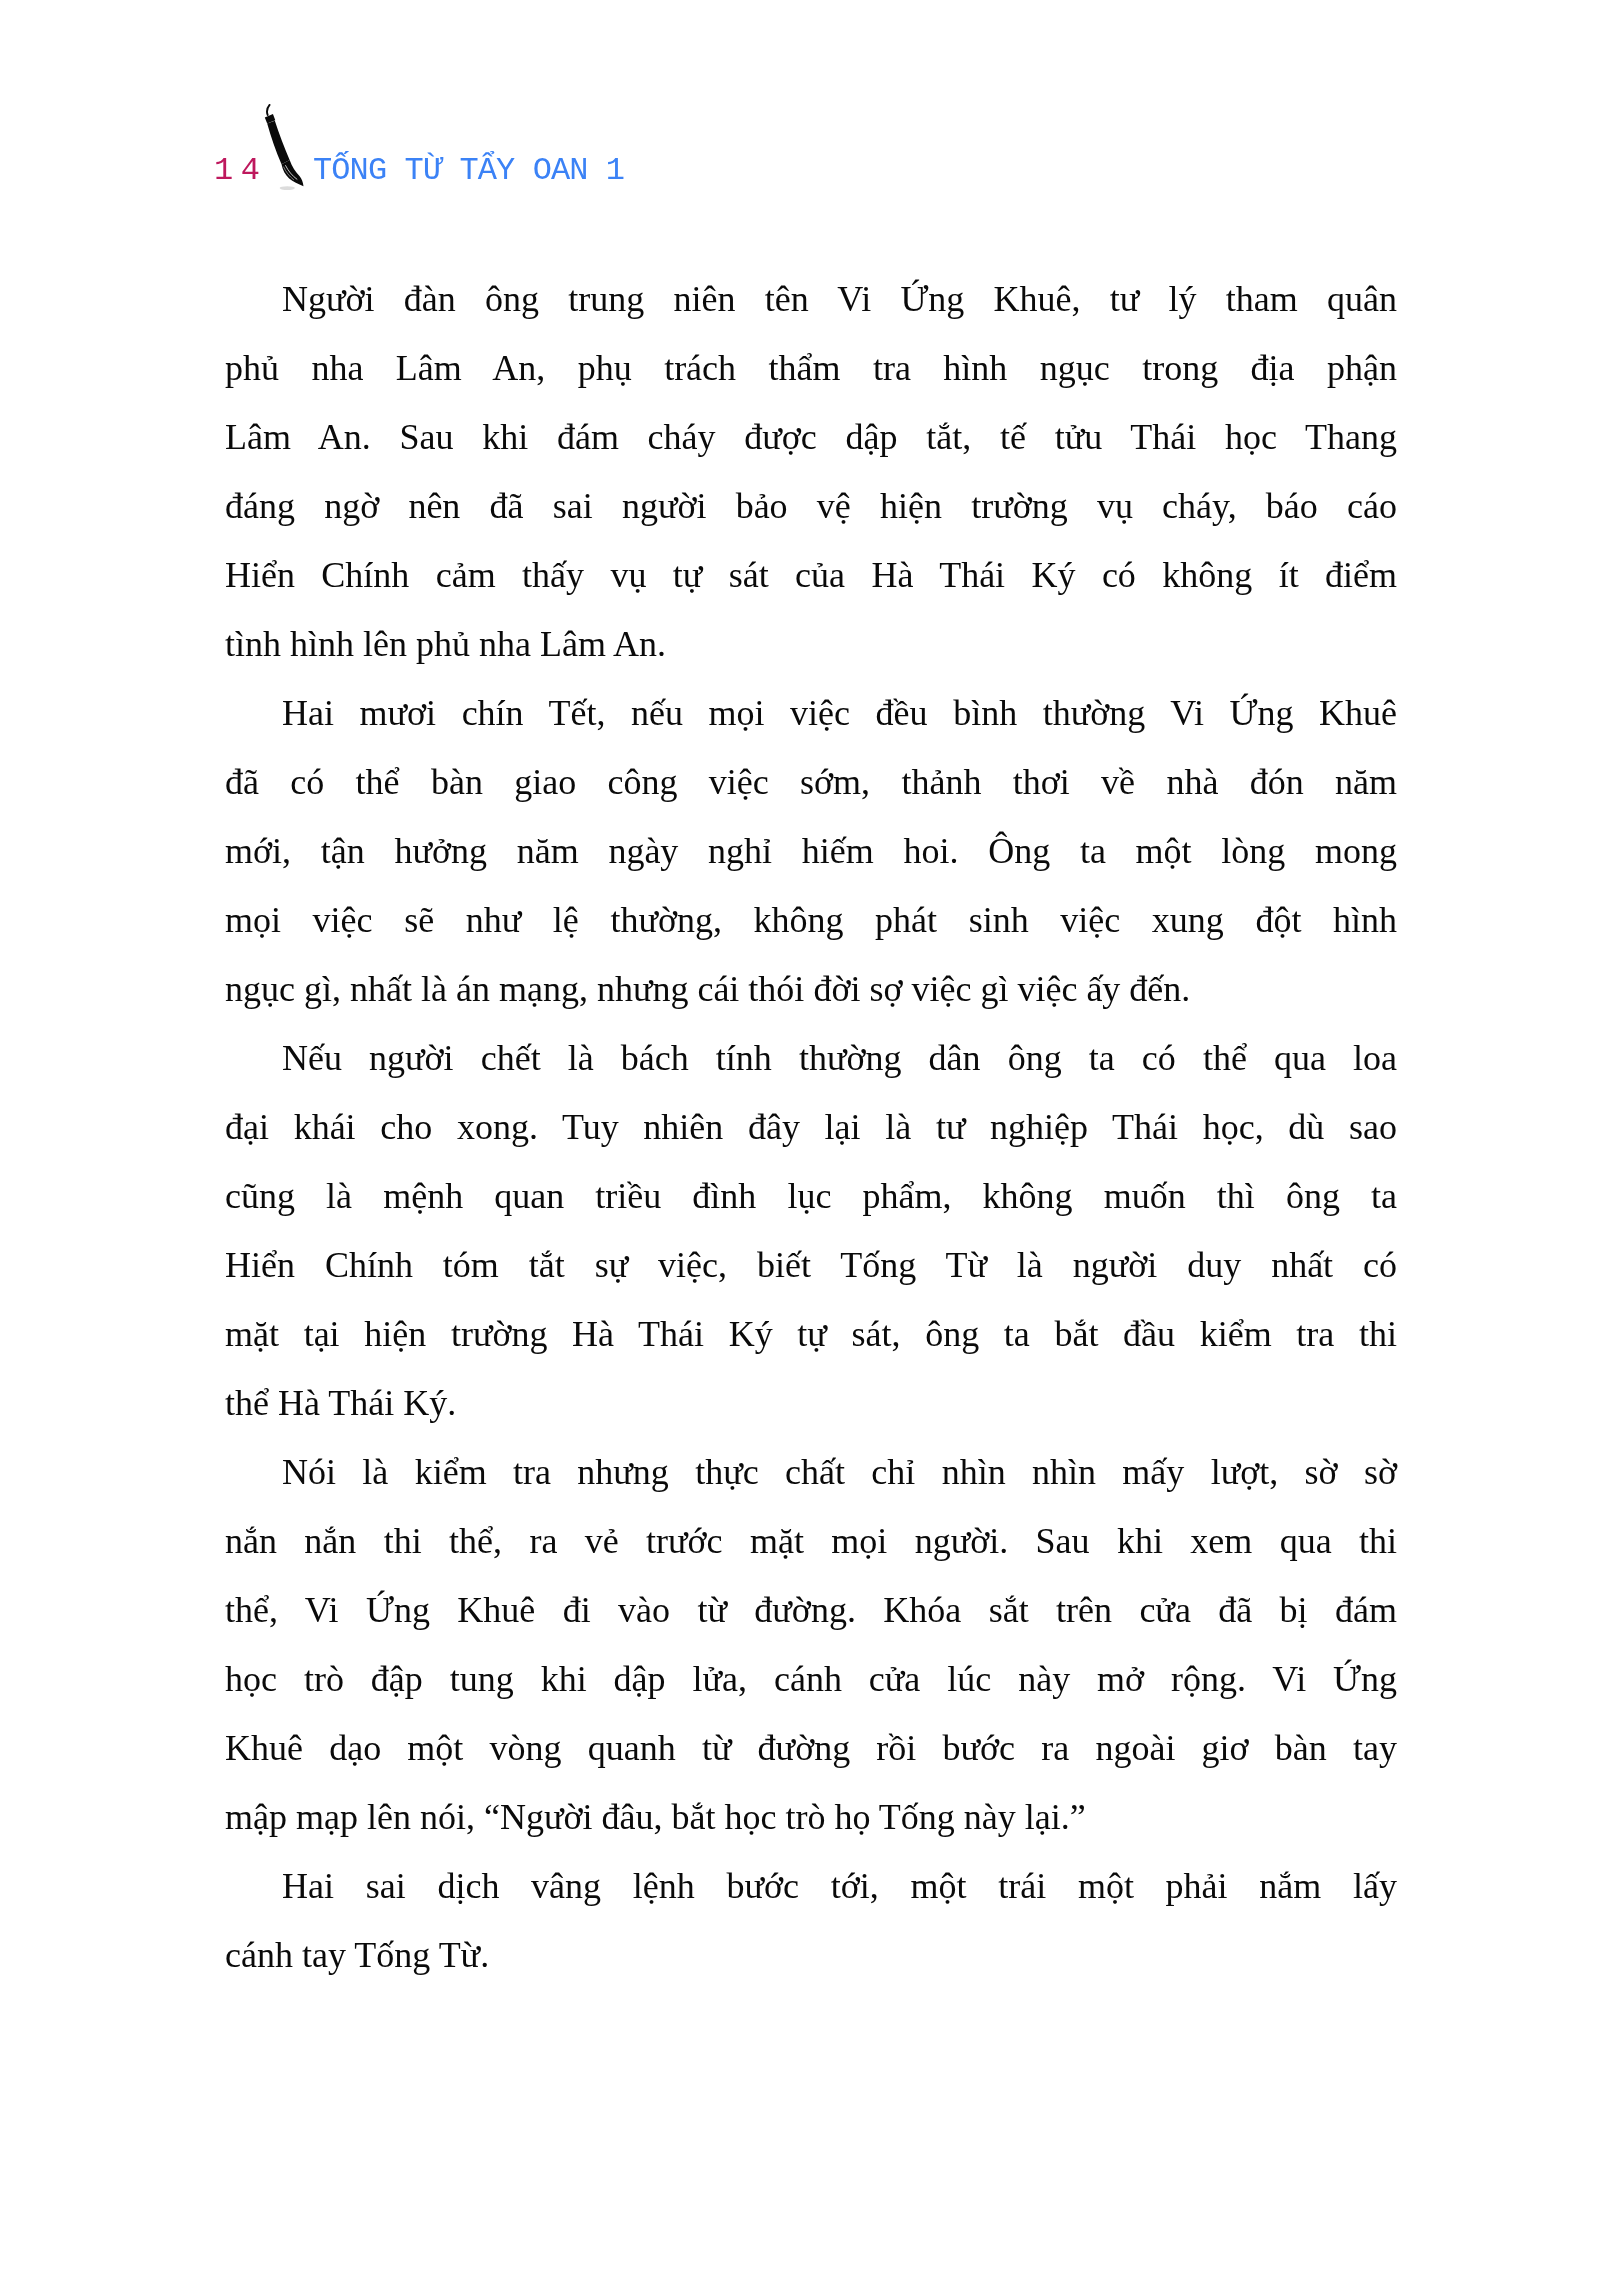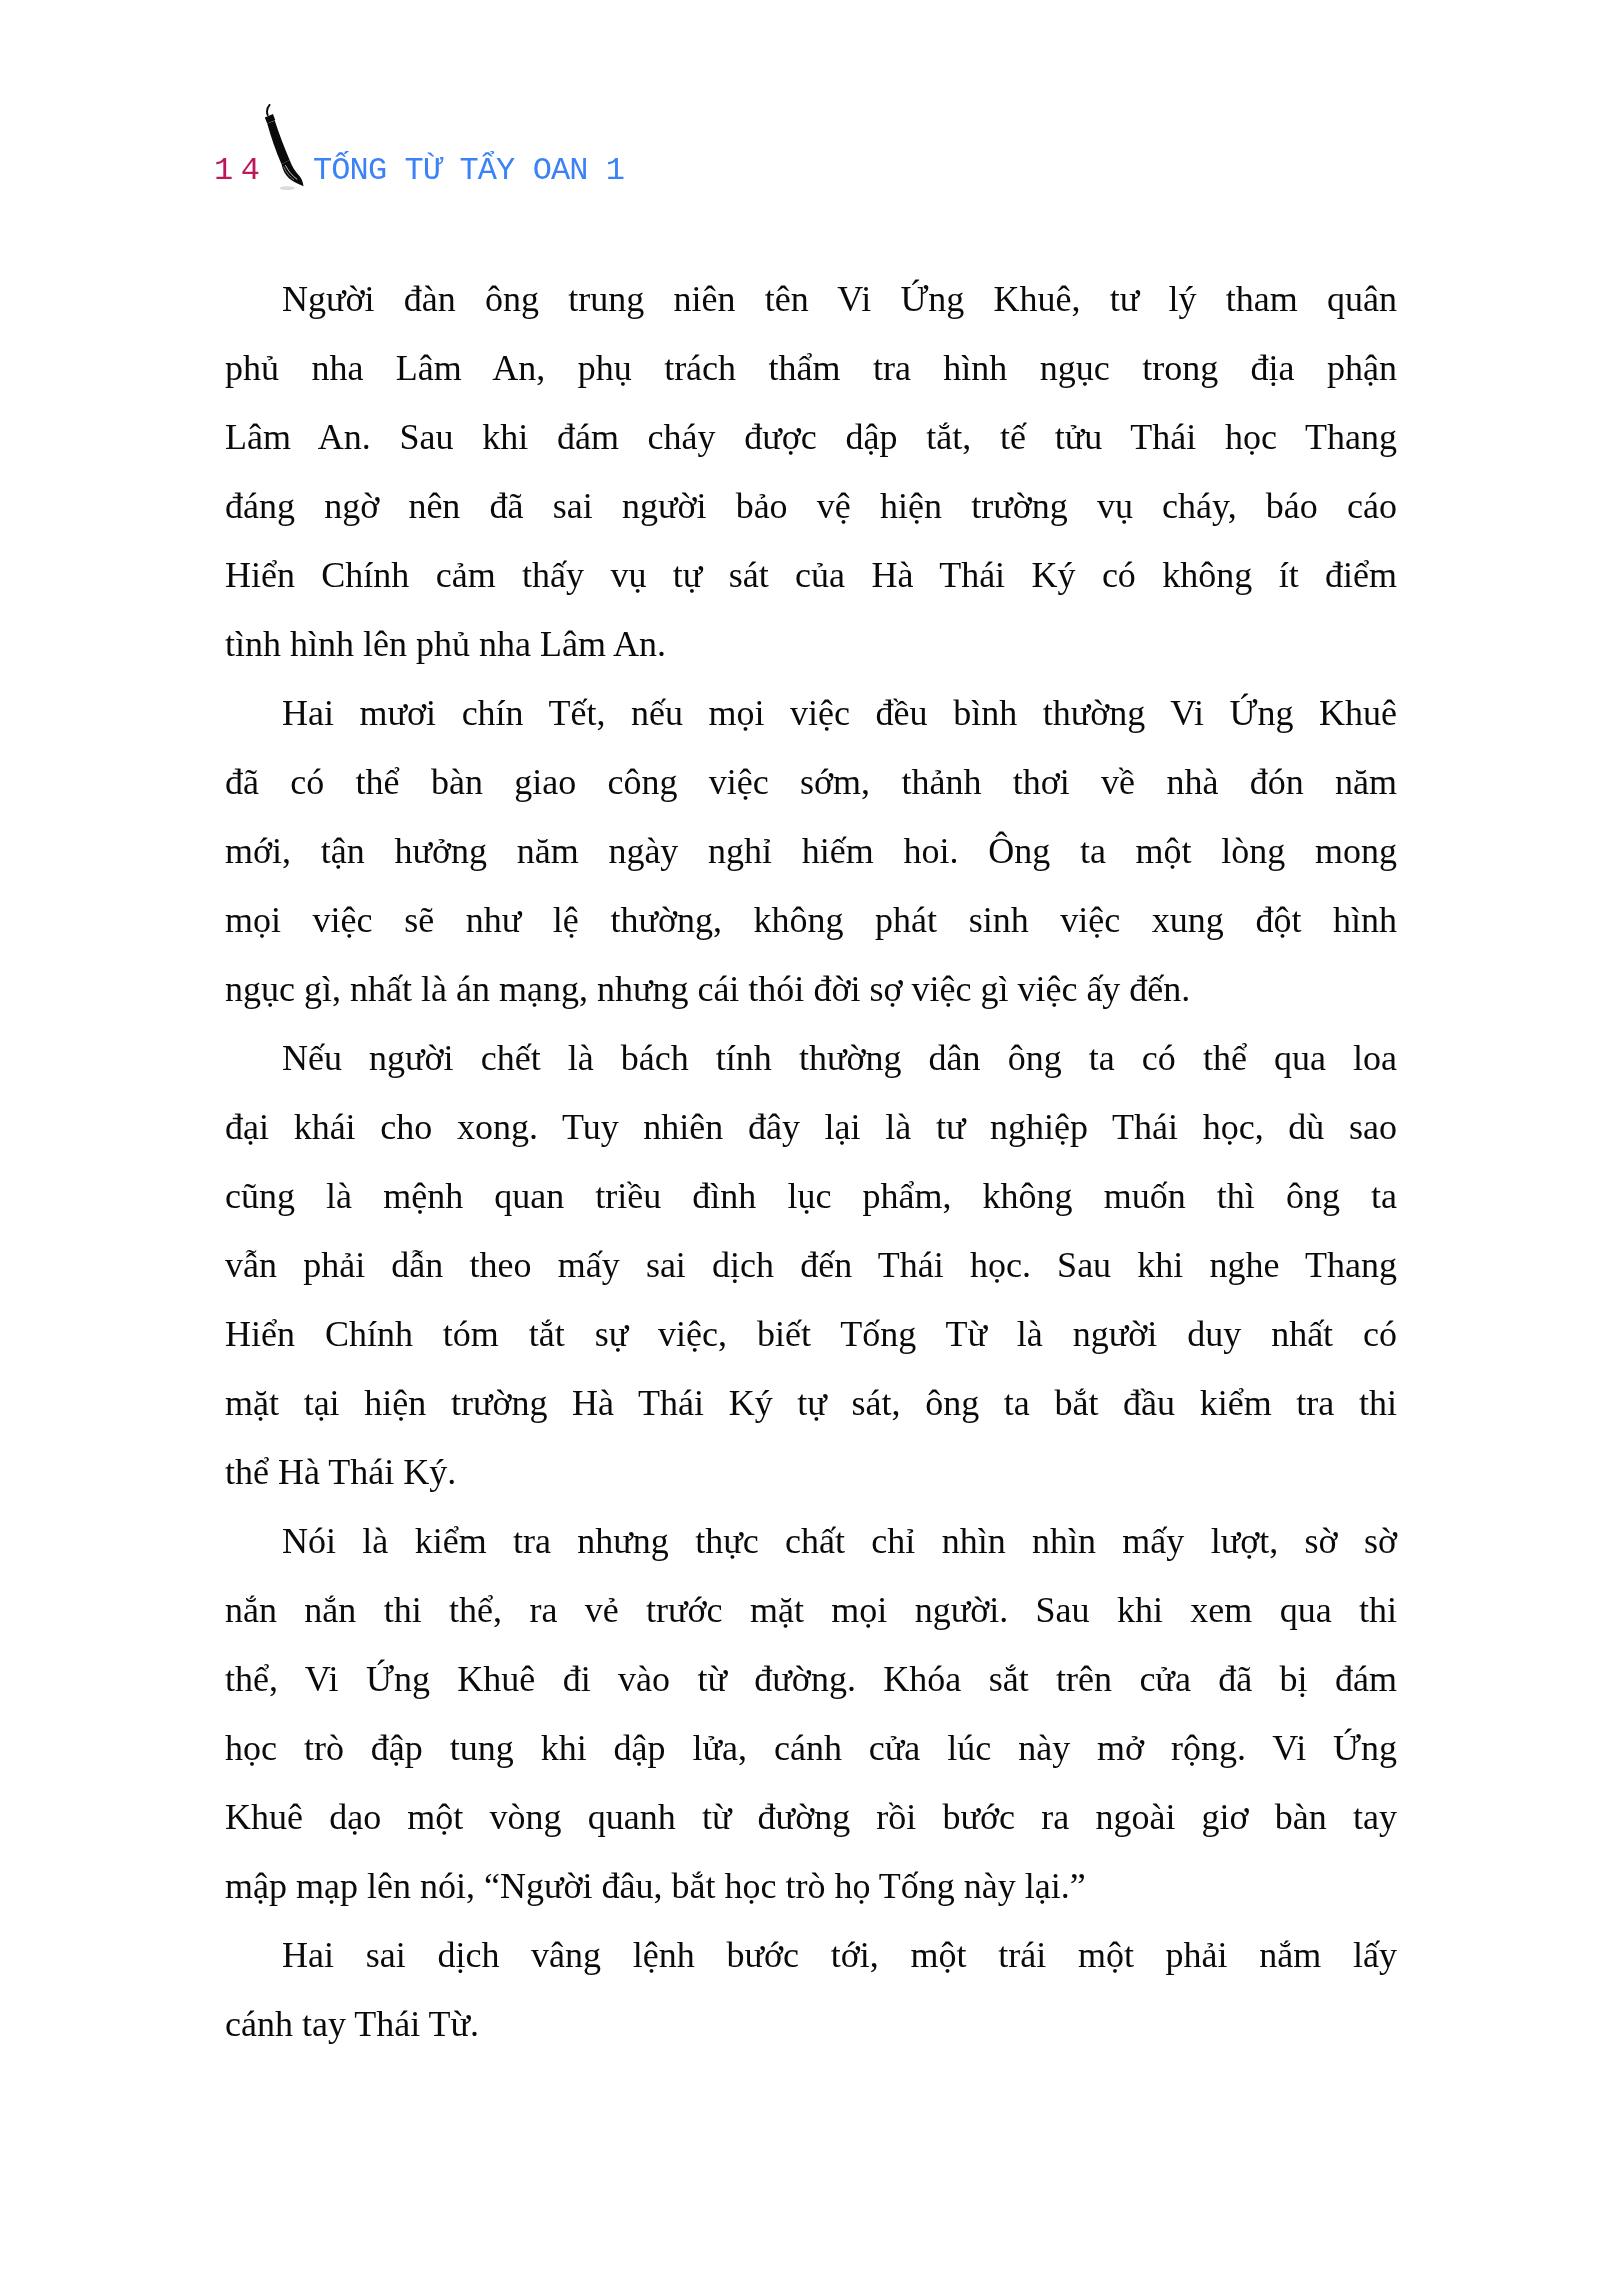--- a/index.html
+++ b/index.html
@@ -101,33 +101,32 @@
         <div class="line indent">Hai mươi chín Tết, nếu mọi việc đều bình thường Vi Ứng Khuê</div>
         <div class="line">đã có thể bàn giao công việc sớm, thảnh thơi về nhà đón năm</div>
         <div class="line">mới, tận hưởng năm ngày nghỉ hiếm hoi. Ông ta một lòng mong</div>
         <div class="line">mọi việc sẽ như lệ thường, không phát sinh việc xung đột hình</div>
         <div class="line last">ngục gì, nhất là án mạng, nhưng cái thói đời sợ việc gì việc ấy đến.</div>
       </div>
       <div>
         <div class="line indent">Nếu người chết là bách tính thường dân ông ta có thể qua loa</div>
         <div class="line">đại khái cho xong. Tuy nhiên đây lại là tư nghiệp Thái học, dù sao</div>
         <div class="line">cũng là mệnh quan triều đình lục phẩm, không muốn thì ông ta</div>
-        <div class="line">vẫn phải dẫn theo mấy sai dịch đến Thái học. Sau khi nghe Thang</div>
         <div class="line">Hiển Chính tóm tắt sự việc, biết Tống Từ là người duy nhất có</div>
         <div class="line">mặt tại hiện trường Hà Thái Ký tự sát, ông ta bắt đầu kiểm tra thi</div>
         <div class="line last">thể Hà Thái Ký.</div>
       </div>
       <div>
         <div class="line indent">Nói là kiểm tra nhưng thực chất chỉ nhìn nhìn mấy lượt, sờ sờ</div>
         <div class="line">nắn nắn thi thể, ra vẻ trước mặt mọi người. Sau khi xem qua thi</div>
         <div class="line">thể, Vi Ứng Khuê đi vào từ đường. Khóa sắt trên cửa đã bị đám</div>
         <div class="line">học trò đập tung khi dập lửa, cánh cửa lúc này mở rộng. Vi Ứng</div>
         <div class="line">Khuê dạo một vòng quanh từ đường rồi bước ra ngoài giơ bàn tay</div>
         <div class="line last">mập mạp lên nói, “Người đâu, bắt học trò họ Tống này lại.”</div>
       </div>
       <div>
         <div class="line indent">Hai sai dịch vâng lệnh bước tới, một trái một phải nắm lấy</div>
-        <div class="line last">cánh tay Thái Từ.</div>
+        <div class="line last">cánh tay Tống Từ.</div>
       </div>
     </main>
 
 </div>
 
 
 </body></html>

